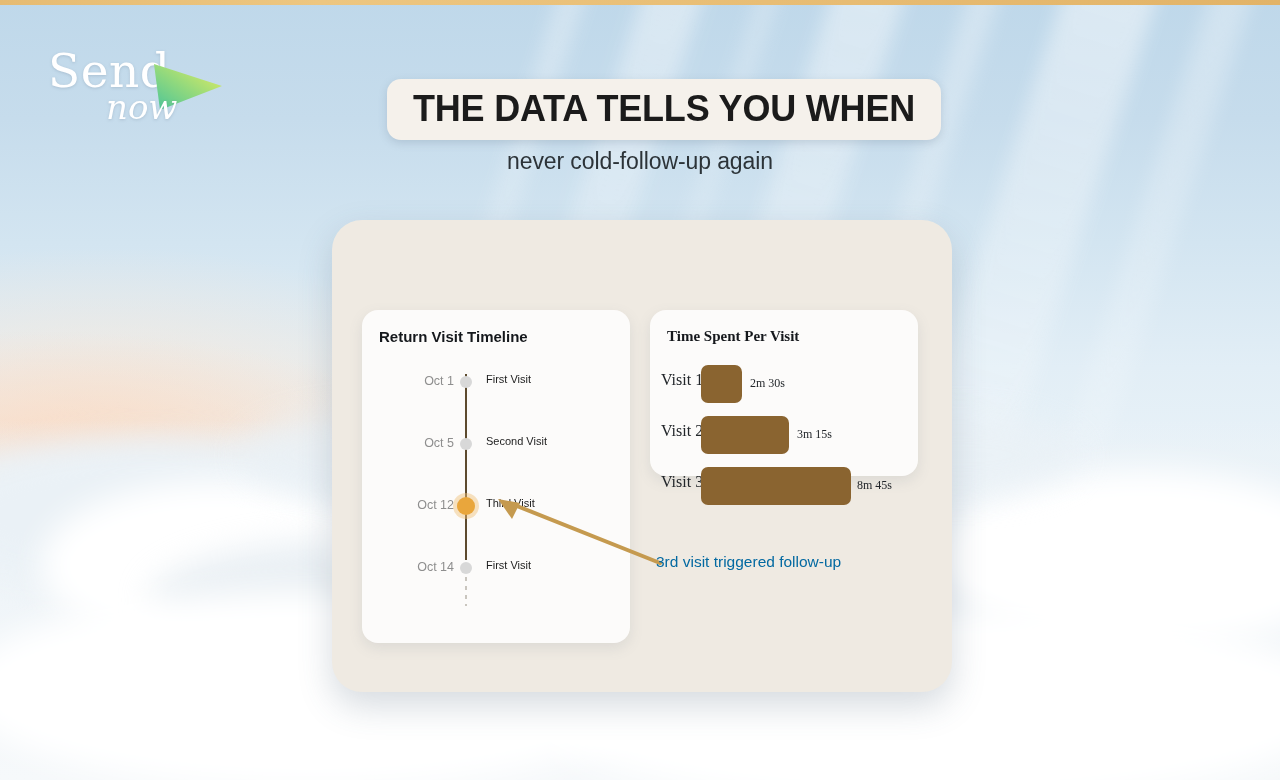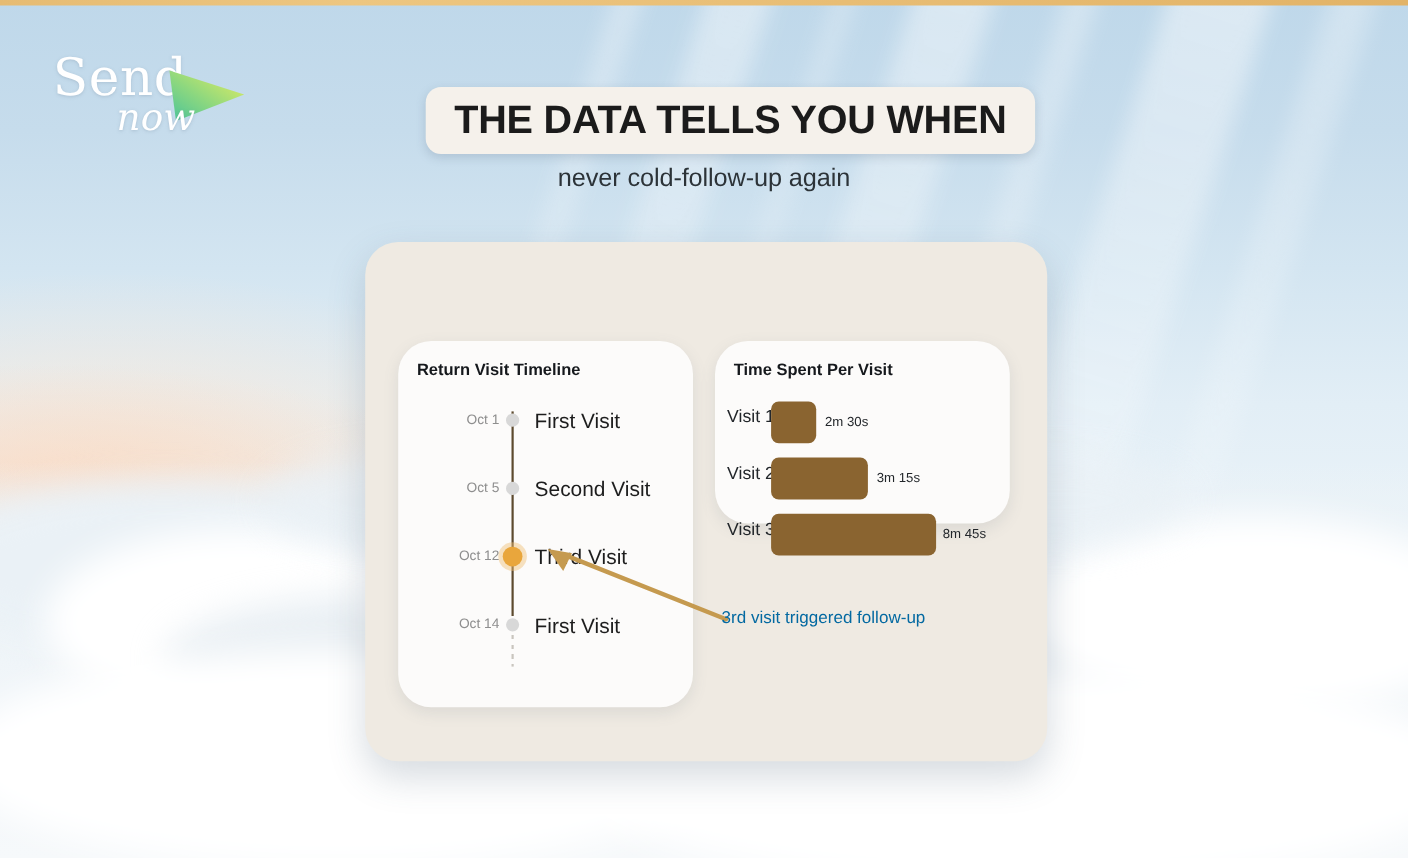--- a/index.html
+++ b/index.html
@@ -102,47 +102,47 @@
 
   
   .panel {
     position:absolute; left:332px; top:220px; width:620px; height:472px;
     background:#efeae2; border-radius:30px;
     box-shadow:0 14px 34px rgba(70,92,112,.22); z-index:15;
   }
   .panel-title { position:absolute; left:29px; top:45px; font-size:19px; font-weight:bold; color:#15181c; }
 
   .card {
-    position:absolute; background:#fcfbfa; border-radius:30px;
+    position:absolute; background:#fcfbfa; border-radius:16px;
     box-shadow:0 5px 14px rgba(90,105,120,.13);
     padding-left:16px;
   }
   .card-left  { left:30px;  top:90px;  width:268px; height:333px; }
-  .card-right { left:318px; top:90px;  width:268px; height:166px; }
+  .card-right { left:318px; top:90px;  width:268px; height:166px;font-family:Liberation Serif, serif; }
   .card-title { position:absolute; left:17px; top:18px; font-size:15px; font-weight:bold; color:#15181c; }
 
   
   .timeline { position:absolute; left:0; top:52px; width:100%; }
   .tl-line {
     position:absolute; left:103px; top:12px; width:2px; height:186px; background:#5d4a2e;
   }
   .tl-line-dash {
     position:absolute; left:103px; top:206px; width:2px; height:38px;
     background:repeating-linear-gradient(180deg,#c9c5be 0 4px, rgba(0,0,0,0) 4px 9px);
   }
   .tl-row { position:absolute; left:0; width:100%; height:20px; }
   .tl-date { position:absolute; right:calc(100% - 92px); width:70px; text-align:right;
              font-size:12.5px; color:#8e8e8e; top:2px; }
   .tl-dot { position:absolute; left:98px; top:4px; width:12px; height:12px; border-radius:50%;
             background:#d8d8d8; }
   .tl-dot.active {
     left:95px; top:1px; width:18px; height:18px; background:#e9a63c;
     box-shadow:0 0 0 4px rgba(240,191,117,.45);
   }
-  .tl-label { position:absolute; left:124px; top:1px; font-size:19px; color:#1d1d1d; }
+  .tl-label { position:absolute; left:124px; top:1px; font-size:11px; color:#1d1d1d; }
 
   
   .bars { position:absolute; left:0; top:55px; width:100%; }
   .bar-row { position:absolute; left:0; width:100%; height:38px; }
   .bar-name { position:absolute; left:11px; top:6px; font-size:16px; color:#22262a;text-align:center; }
   .bar { position:absolute; left:51px; top:0; height:38px; border-radius:7px; background:#8a6430; }
   .bar-val { position:absolute; top:11px; font-size:12px; color:#22262a; white-space:nowrap; }
 
   
   .annot {

